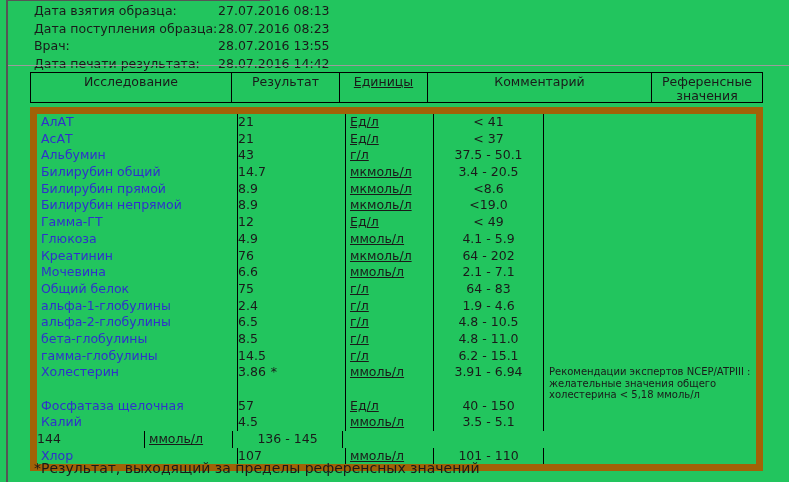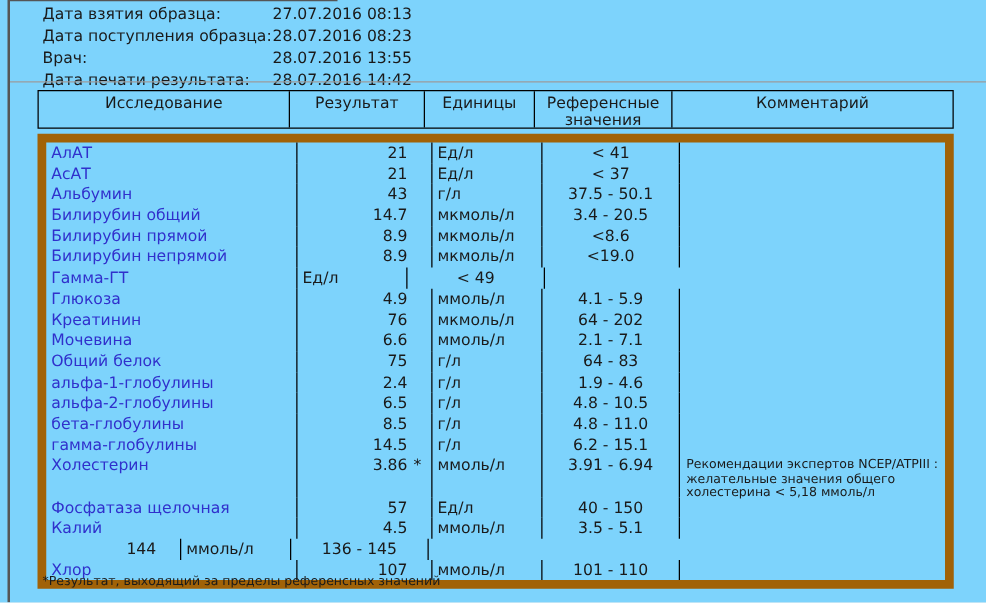--- a/index.html
+++ b/index.html
@@ -1,20 +1,20 @@
 <!DOCTYPE html>
 <html><head>
 <meta charset="utf-8">
 <style>
   * { margin:0; padding:0; box-sizing:border-box; }
   html,body { background:#f2f2f2; }
   .screen {
     position:relative;
     width:789px; height:482px;
-    background:#7dd3fc;
+    background:#22c55e;
     font-family:"DejaVu Sans","Liberation Sans",sans-serif;
     font-size:12.5px;
     color:#1a1a1a;
     overflow:hidden;
   }
   .frame-left { position:absolute; left:6px; top:0; width:2px; height:482px; background:#555; }
   .frame-top  { position:absolute; left:8px; top:0; width:262px; height:1px; background:#555; }
 
   
   .info-block { position:absolute; left:34px; top:2px; }
@@ -27,46 +27,46 @@
   .thead {
     display:flex; height:31px;
     border:1px solid #000;
   }
   .th {
     border-right:1px solid #000;
     text-align:center; padding-top:2px; line-height:13.5px;
     display:block;
   }
   .th:last-child { border-right:none; }
-  .c1 { width:201px; } .c2 { width:108px; } .c3 { width:88px; } .c4 { width:110px; } .c5 { flex:1; }
+  .c1 { width:201px; } .c2 { width:108px; } .c3 { width:88px;text-decoration:underline; } .c4 { width:110px; } .c5 { flex:1; }
 
   .tbody {
     margin-top:4px;
     border:7px solid #a16207;
   }
   .tr { display:flex; height:16.7px; }
   .tr.tall { height:33.4px; }
   .td {
     border-right:1px solid #000;
     line-height:16.7px;
     overflow:hidden; white-space:nowrap;
   }
   .td:last-child { border-right:none; }
   .td.name { padding-left:4px; color:var(--name-color); }
-  .td.result { display:flex; justify-content:flex-end; padding-right:3px; }
+  .td.result { display:flex; padding-right:3px; }
   .td.result .val { text-align:right; }
   .td.result .flag { width:16px; text-align:center; }
   .td.units { padding-left:4px; }
   .td.ref { text-align:center; }
   .td.comment {
     font-size:10px; line-height:11.5px;
     padding:2px 4px 0 5px;
     white-space:normal; overflow:visible;
   }
-  .footnote { position:absolute; left:34px; top:460px; font-size:10px; }
+  .footnote { position:absolute; left:34px; top:460px; font-size:14px; }
 </style>
 </head>
 <body>
 
 <div class="screen" style="--name-color: #3030cc;">
   <div class="frame-left"></div>
   <div class="frame-top"></div>
 
   <div class="info-block" id="info-block">
       <div class="info-row">
@@ -87,22 +87,22 @@
       </div>
     </div>
 
   <div class="separator"></div>
 
   <div class="results-table">
     <div class="thead">
       <div class="th c1">Исследование</div>
       <div class="th c2">Результат</div>
       <div class="th c3">Единицы</div>
+      <div class="th c5">Комментарий</div>
       <div class="th c4">Референсные значения</div>
-      <div class="th c5">Комментарий</div>
     </div>
     <div class="tbody" id="tbody">
         <div class="tr">
           <div class="td name c1">АлАТ</div>
           <div class="td result c2">
             <span class="val">21</span>
             <span class="flag"></span>
           </div>
           <div class="td units c3">Ед/л</div>
           <div class="td ref c4">&lt; 41</div>
@@ -153,20 +153,24 @@
           <div class="td result c2">
             <span class="val">8.9</span>
             <span class="flag"></span>
           </div>
           <div class="td units c3">мкмоль/л</div>
           <div class="td ref c4">&lt;19.0</div>
           <div class="td comment c5"></div>
         </div>
         <div class="tr">
           <div class="td name c1">Гамма-ГТ</div>
+          <div class="td result c2">
+            <span class="val">12</span>
+            <span class="flag"></span>
+          </div>
           <div class="td units c3">Ед/л</div>
           <div class="td ref c4">&lt; 49</div>
           <div class="td comment c5"></div>
         </div>
         <div class="tr">
           <div class="td name c1">Глюкоза</div>
           <div class="td result c2">
             <span class="val">4.9</span>
             <span class="flag"></span>
           </div>

